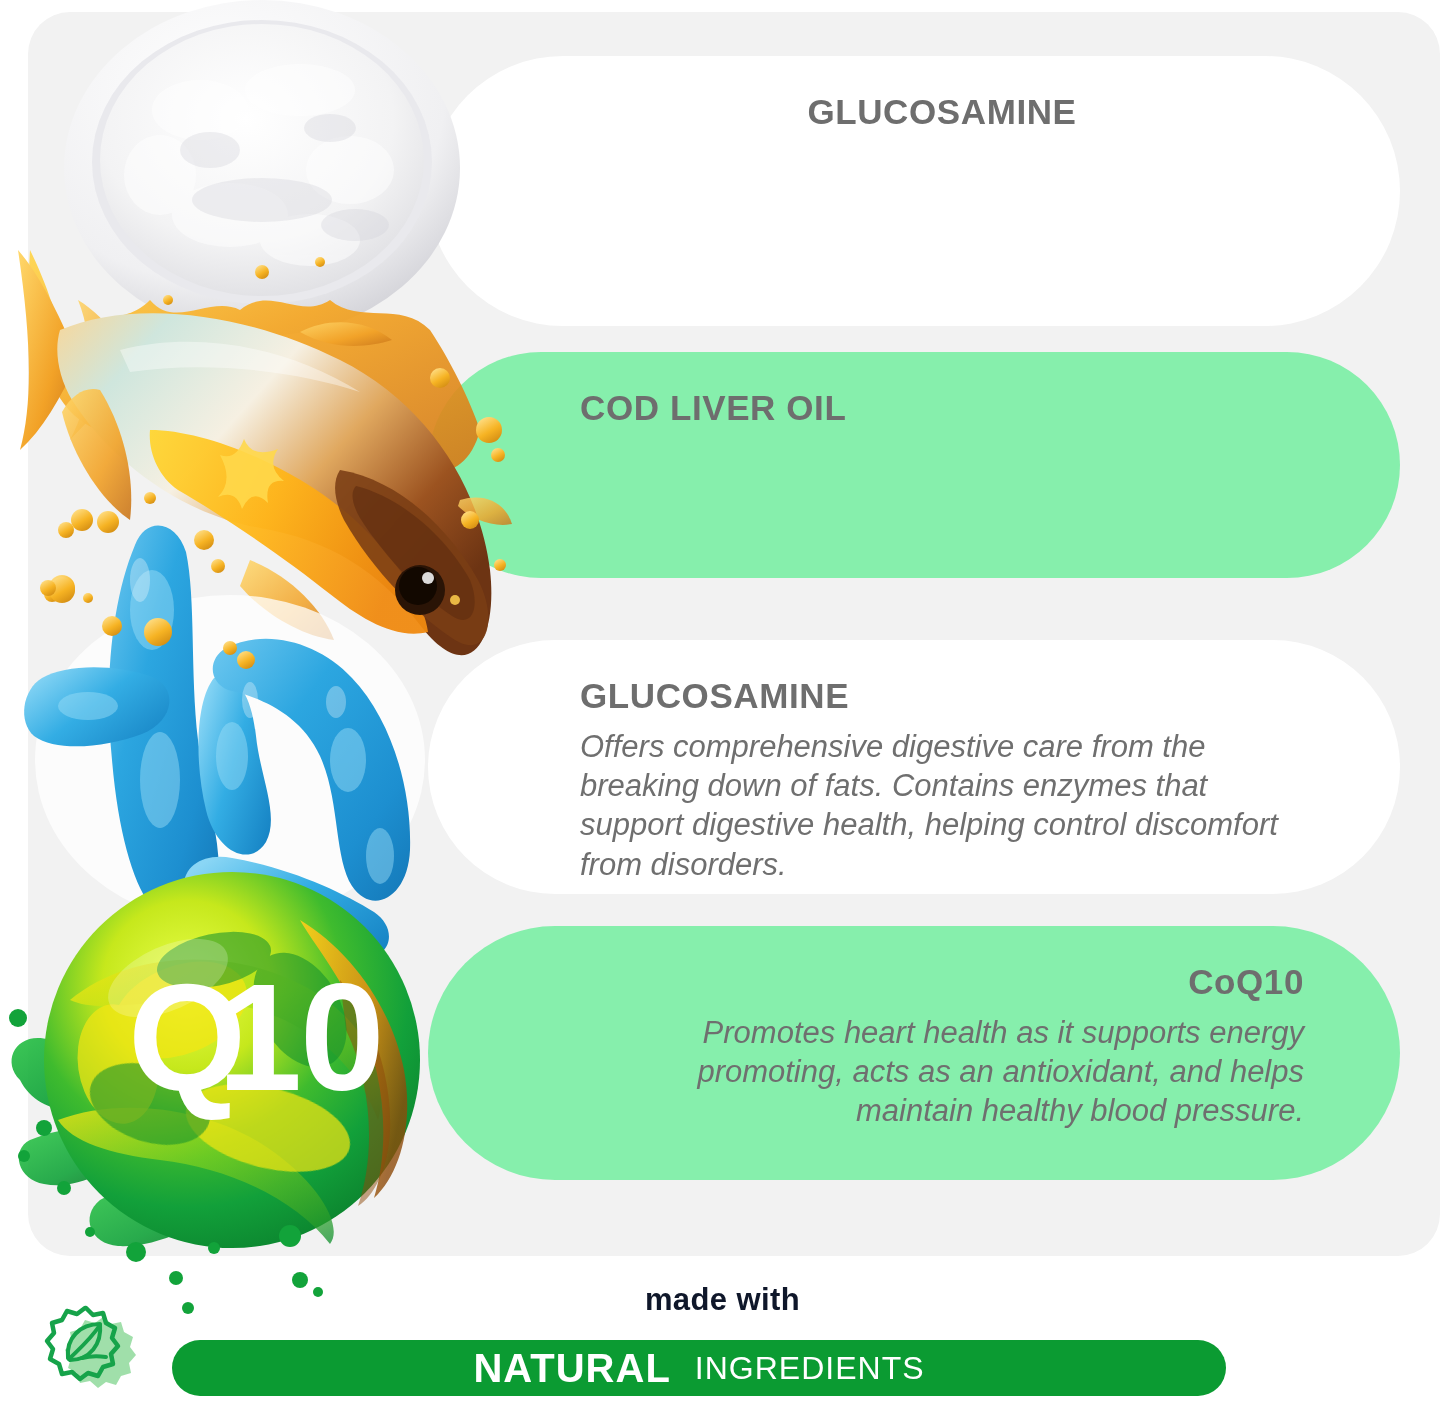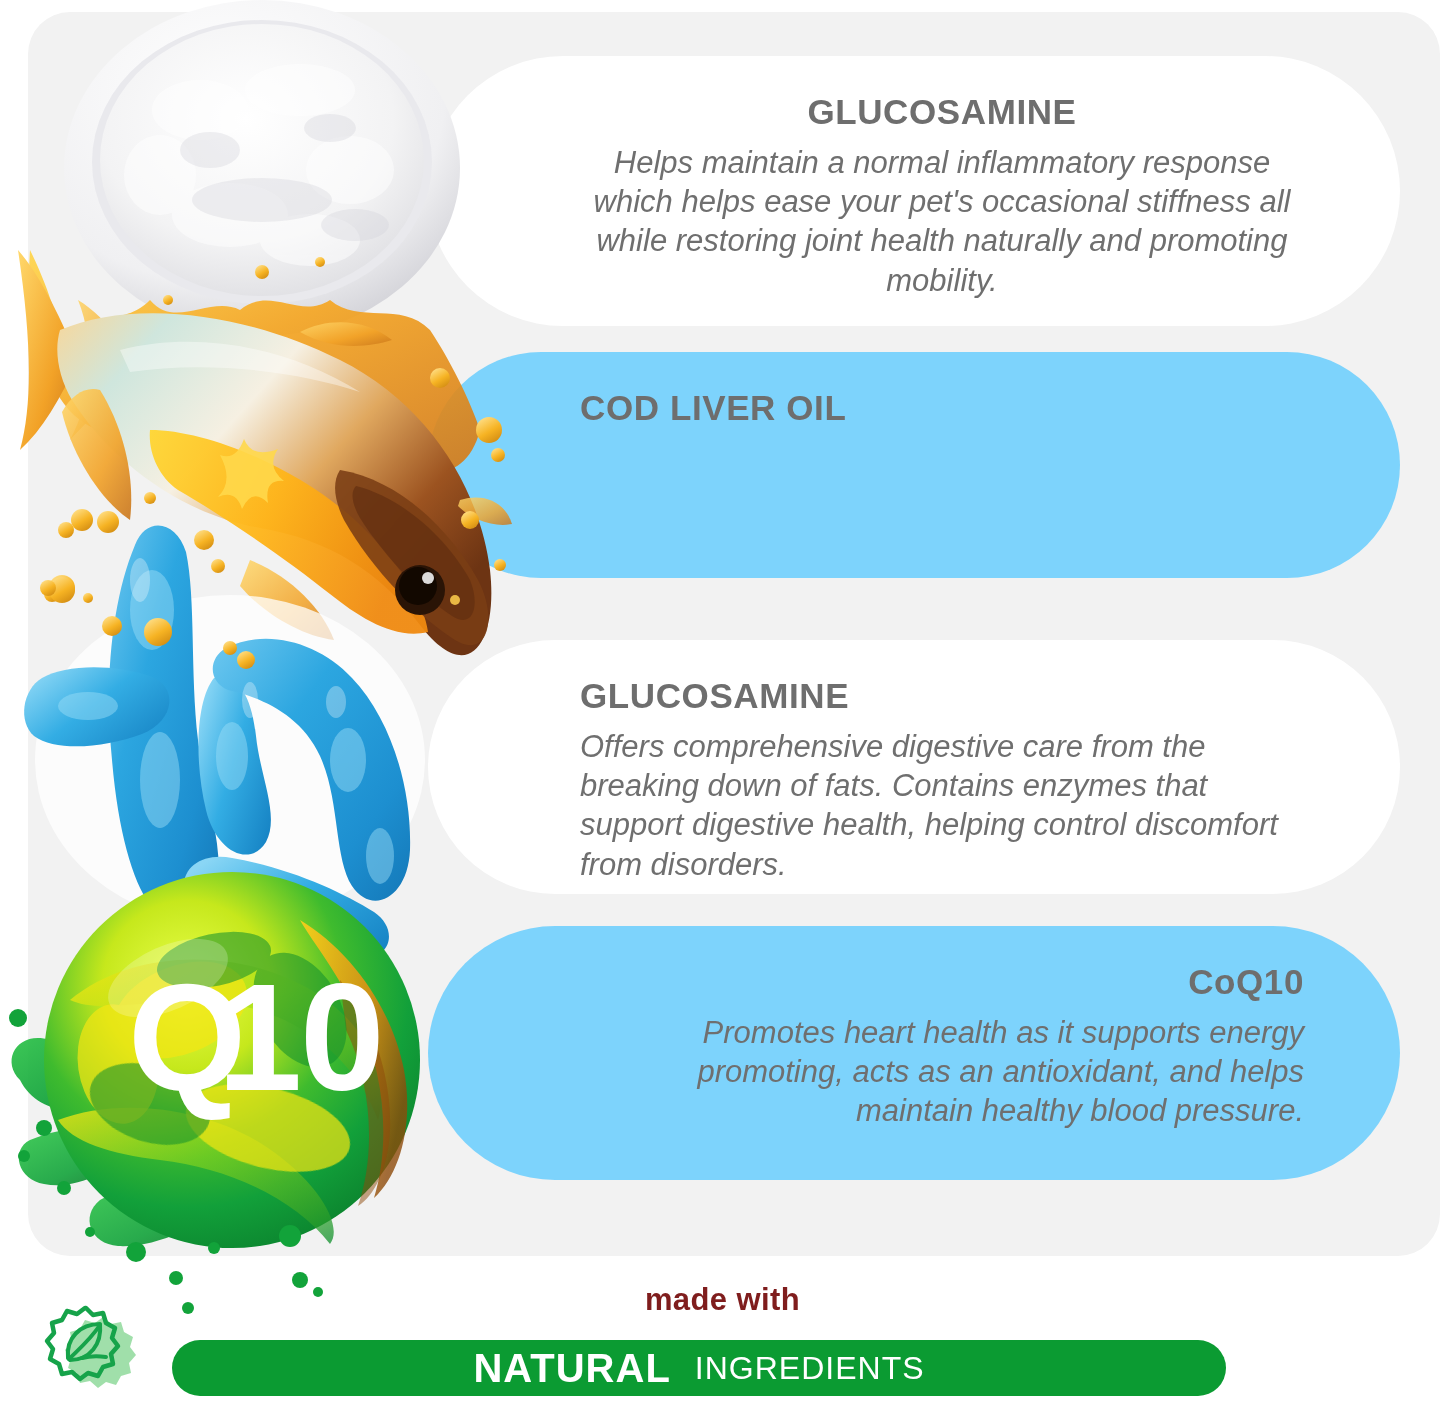--- a/index.html
+++ b/index.html
@@ -23,21 +23,21 @@
   
   .card{
     position:absolute;
     left:428px;
     width:972px;
     border-radius:160px;
     box-sizing:border-box;
     padding:38px 96px 38px 152px;
   }
   .card.light{background:#ffffff;}
-  .card.shade{background:#7dd3fc;}
+  .card.shade{background:#86efac;}
 
   #card-0{top:56px;height:270px;text-align:center;}
   #card-1{top:352px;height:226px;}
   #card-2{top:640px;height:254px;}
   #card-3{top:926px;height:254px;text-align:right;}
 
   .card-title{
     margin:0 0 12px 0;
     font-size:35px;
     font-weight:bold;
@@ -70,21 +70,21 @@
     left:0;top:1256px;
     width:1445px;height:168px;
   }
   #made-with{
     position:absolute;
     left:0;top:26px;
     width:1445px;
     text-align:center;
     font-size:31px;
     font-weight:bold;
-    color:#7f1d1d;
+    color:#0f172a;
     letter-spacing:.4px;
     font-stretch:condensed;
   }
   #natural-bar{
     position:absolute;
     left:172px;top:84px;
     width:1054px;height:56px;
     background:#0b9b32;
     border-radius:28px;
     display:flex;
@@ -106,21 +106,20 @@
     width:108px;height:108px;
   }
 </style>
 </head>
 <body>
 
 <div id="infographic"></div>
 
 <div class="card light" id="card-0">
   <h2 class="card-title">GLUCOSAMINE</h2>
-  <p class="card-desc">Helps maintain a normal inflammatory response which helps ease your pet's occasional stiffness all while restoring joint health naturally and promoting mobility.</p>
 </div>
 
 <div class="card shade" id="card-1">
   <h2 class="card-title">COD LIVER OIL</h2>
 </div>
 
 <div class="card light" id="card-2">
   <h2 class="card-title">GLUCOSAMINE</h2>
   <p class="card-desc">Offers comprehensive digestive care from the breaking down of fats. Contains enzymes that support digestive health, helping control discomfort from disorders.</p>
 </div>

